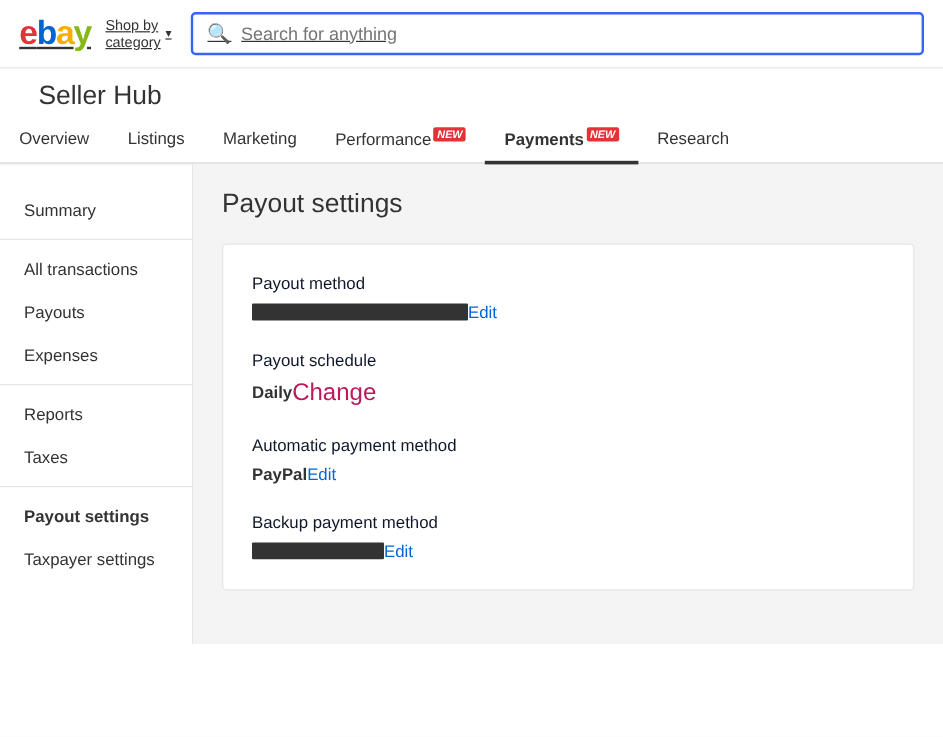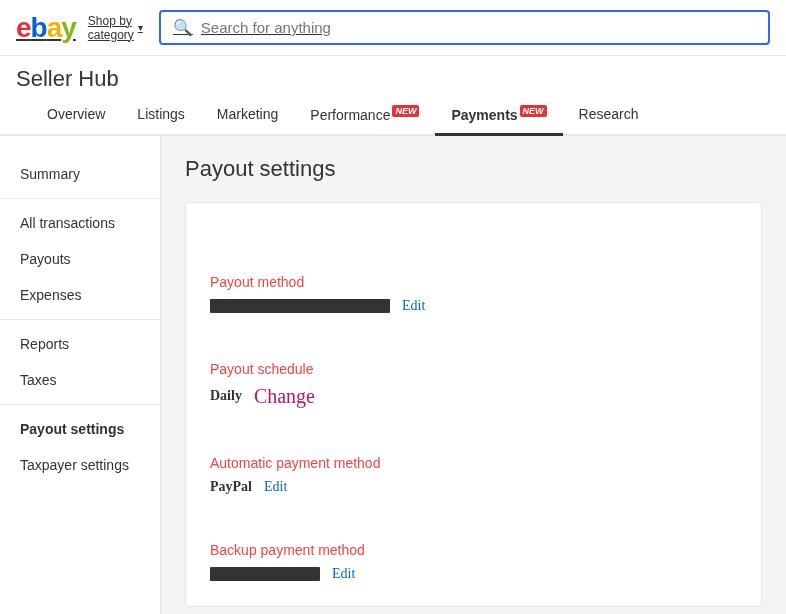--- a/index.html
+++ b/index.html
@@ -61,20 +61,21 @@
       width: 100%;
       background: transparent;
     }
 
     
     .seller-hub-bar {
       display: flex;
       align-items: flex-end;
       padding: 10px 16px 4px 16px;
       gap: 4px;
+      margin-left: 16px;
     }
     .seller-hub-title {
       font-size: 22px;
       font-weight: 300;
       color: #333;
     }
     .feedback-bar {
       display: flex;
       align-items: center;
       gap: 6px;
@@ -91,21 +92,21 @@
     }
     .star-icon {
       color: #e53238;
       font-size: 14px;
     }
 
     
     .nav-tabs {
       display: flex;
       align-items: center;
-      padding: 0 31px;
+      padding: 0 0;
       border-bottom: 2px solid #e5e5e5;
       gap: 0;
     }
     .nav-tab {
       padding: 10px 16px;
       font-size: 14px;
       color: #333;
       cursor: pointer;
       text-decoration: none;
       white-space: nowrap;
@@ -177,29 +178,26 @@
       border: 1px solid #e5e5e5;
       border-radius: 4px;
       padding: 24px;
     }
     .settings-section {
       margin-bottom: 24px;
     }
     .settings-section:last-child { margin-bottom: 0; }
     .settings-label {
       font-size: 14px;
-      color: #ef4444;
+      color: #0f172a;
       margin-bottom: 8px;
-      margin-top: 47px;
     }
     .settings-value-row {
       display: flex;
       align-items: center;
-      gap: 12px;
-      font-family: Liberation Serif, serif;
     }
     .redacted-bar {
       width: 180px;
       height: 14px;
       background: #333;
       border-radius: 1px;
     }
     .redacted-bar-small {
       width: 110px;
       height: 14px;

